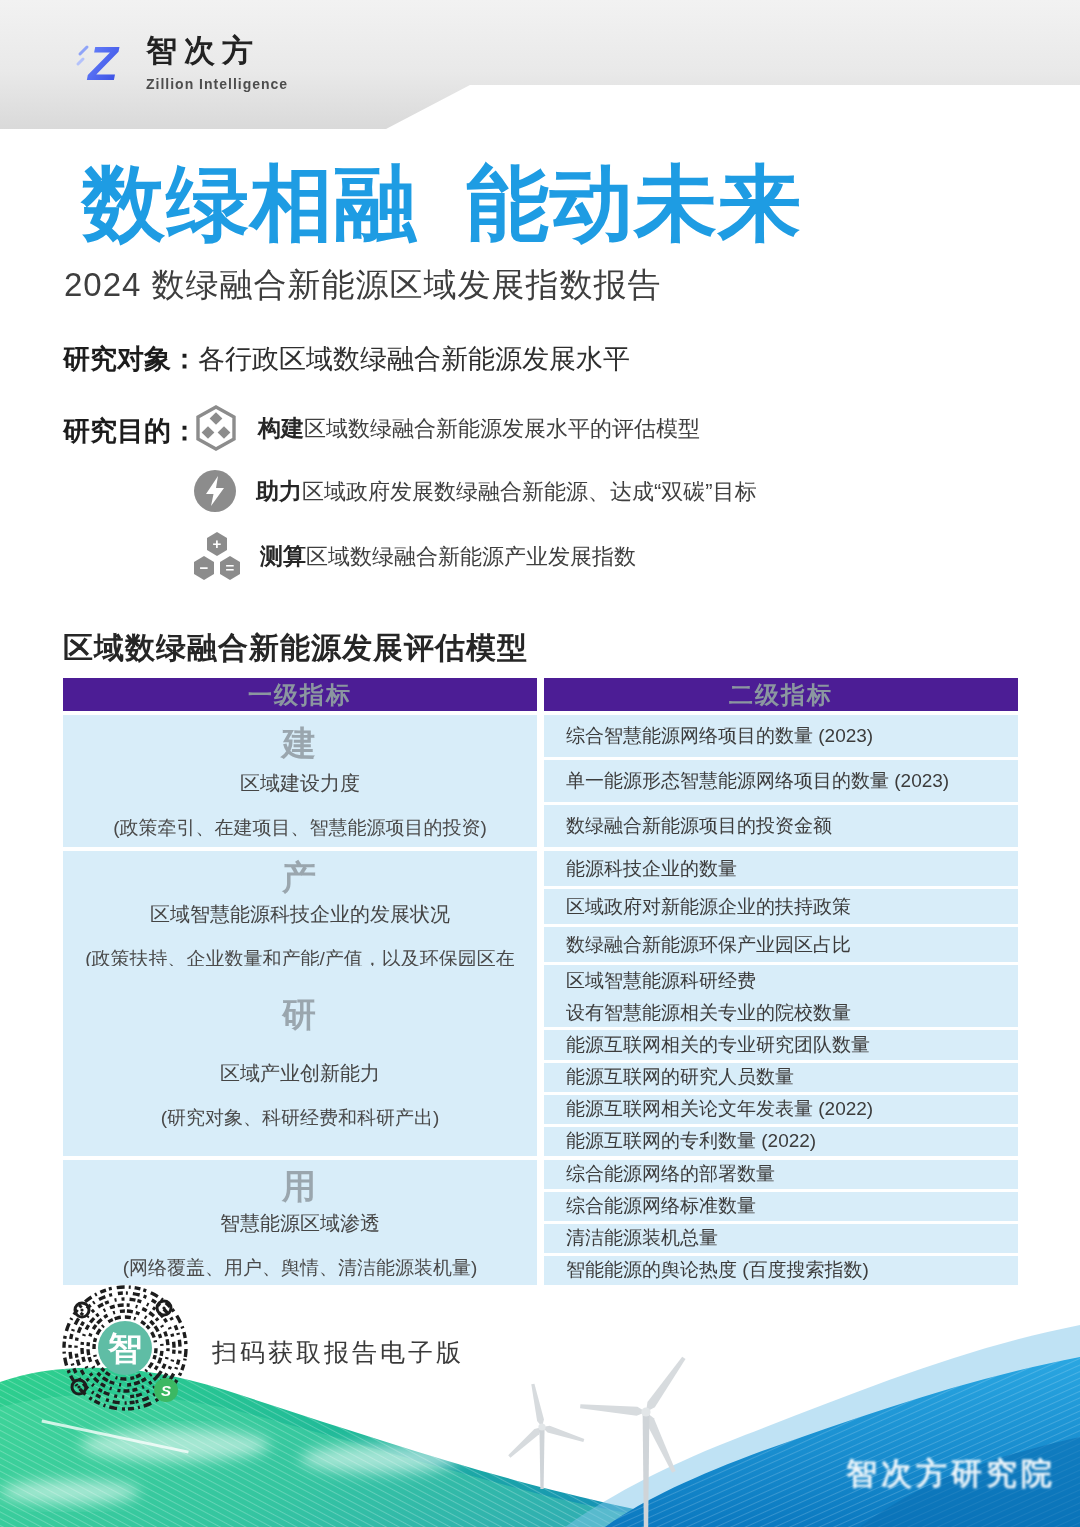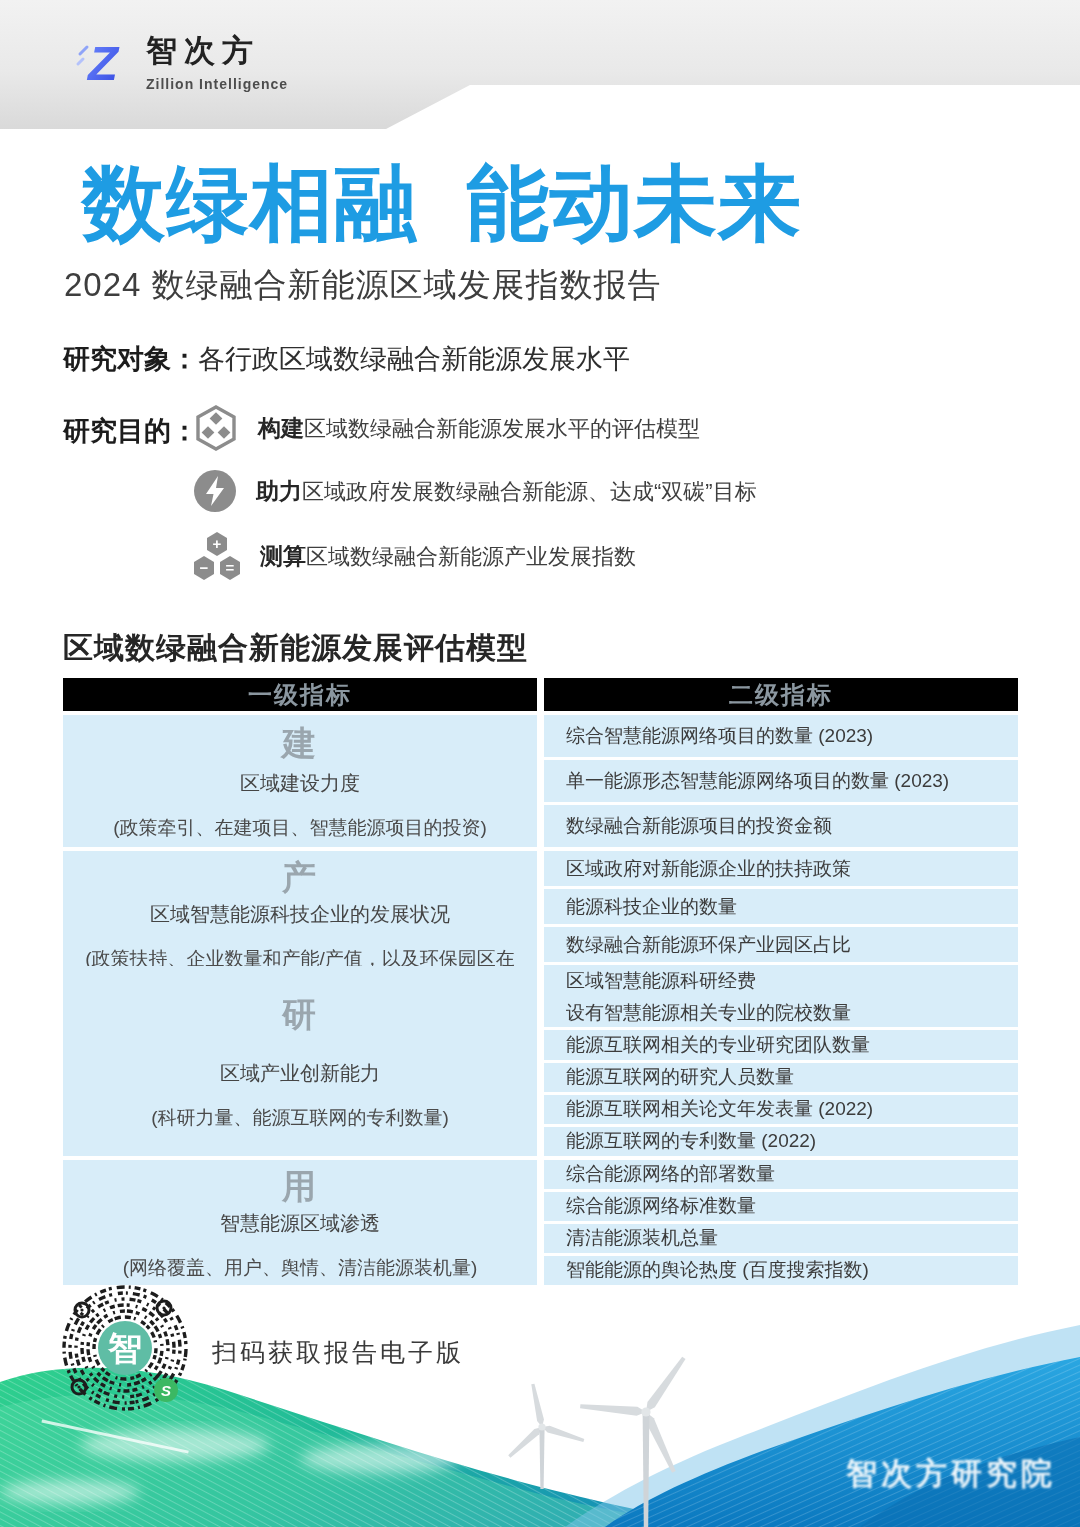--- a/index.html
+++ b/index.html
@@ -20,21 +20,21 @@
   .subject-line{position:absolute;left:63px;top:341px;font-size:27px;color:#2e2e2e;}
   .subject-line .lbl{font-weight:900;color:#1c1c1c;}
   .purpose-label{position:absolute;left:63px;top:413px;font-size:27px;font-weight:900;color:#1c1c1c;}
   .p-item{position:absolute;left:192px;display:flex;align-items:center;gap:18px;}
   .p-item .txt{font-size:22px;color:#3f3f3f;}
   .p-item .txt b{font-size:23px;color:#262626;font-weight:700;}
   
   .model-title{position:absolute;left:63px;top:628px;font-size:30px;font-weight:900;color:#262626;letter-spacing:1px;}
   .tbl{position:absolute;left:63px;top:678px;width:955px;}
   .tbl-head{display:grid;grid-template-columns:474px 474px;column-gap:7px;margin-bottom:4px;}
-  .tbl-head .hc{height:33px;background:#000000;display:flex;align-items:center;justify-content:center;
+  .tbl-head .hc{height:33px;background:#4c1d95;display:flex;align-items:center;justify-content:center;
       font-size:24px;font-weight:800;color:#8b97a0;letter-spacing:2px;}
   .blk{display:grid;grid-template-columns:474px 474px;column-gap:7px;margin-bottom:4px;}
   .blk-left{background:#d8edf9;display:flex;flex-direction:column;align-items:center;
       justify-content:space-evenly;text-align:center;padding:4px 14px;box-sizing:border-box;}
   .blk-left .key{font-size:34px;font-weight:800;color:#9aa6ae;letter-spacing:2px;}
   .blk-left .nm{font-size:20px;color:#454545;line-height:1.35;}
   .blk-left .nt{font-size:19px;color:#4a4a4a;line-height:1.3;margin-top:19px;}
   .blk-right{display:flex;flex-direction:column;gap:3px;}
   .t-row{flex:1;background:#d8edf9;display:flex;align-items:center;
       padding-left:22px;font-size:19px;color:#3c3c3c;}
@@ -138,33 +138,33 @@
 
     <div class="blk h111">
       <div class="blk-left">
         <div class="key">产</div>
         <div>
           <div class="nm">区域智慧能源科技企业的发展状况</div>
           <div class="nt">(政策扶持、企业数量和产能/产值，以及环保园区在全国的占比)</div>
         </div>
       </div>
       <div class="blk-right">
+        <div class="t-row">能源科技企业的数量</div>
         <div class="t-row">区域政府对新能源企业的扶持政策</div>
-        <div class="t-row">能源科技企业的数量</div>
         <div class="t-row">数绿融合新能源环保产业园区占比</div>
         <div class="t-row">能源科技企业年产值</div>
       </div>
     </div>
 
     <div class="blk h190">
       <div class="blk-left">
         <div class="key">研</div>
         <div>
           <div class="nm">区域产业创新能力</div>
-          <div class="nt">(科研力量、能源互联网的专利数量)</div>
+          <div class="nt">(研究对象、科研经费和科研产出)</div>
         </div>
       </div>
       <div class="blk-right">
         <div class="t-row">区域智慧能源科研经费</div>
         <div class="t-row">设有智慧能源相关专业的院校数量</div>
         <div class="t-row">能源互联网相关的专业研究团队数量</div>
         <div class="t-row">能源互联网的研究人员数量</div>
         <div class="t-row">能源互联网相关论文年发表量 (2022)</div>
         <div class="t-row">能源互联网的专利数量 (2022)</div>
       </div>

